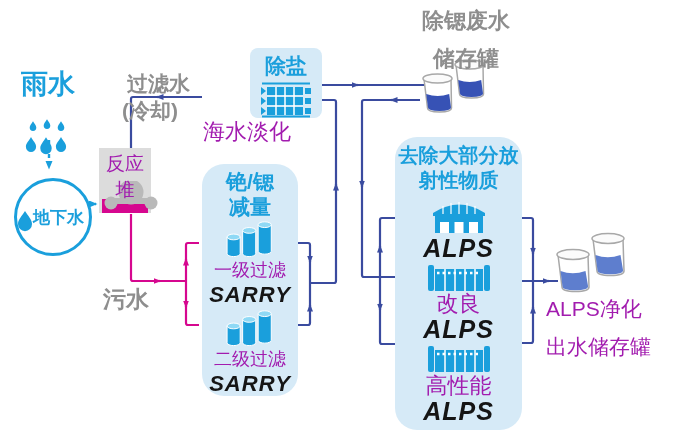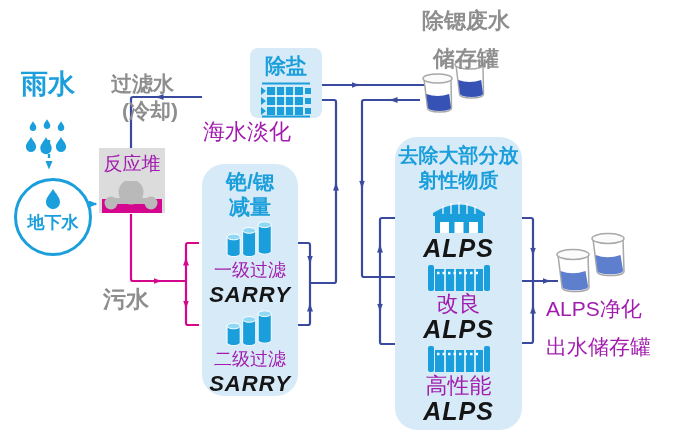--- a/index.html
+++ b/index.html
@@ -10,22 +10,22 @@
   #connectors{position:absolute;left:0;top:0;z-index:1;}
   .panel{position:absolute;background:#D6EAF7;border-radius:22px;z-index:2;
          display:flex;flex-direction:column;align-items:center;}
   .cn-blue{color:#1A9FDC;font-weight:700;}
   .cn-black{color:#a21caf;font-weight:400;}
   .cn-gray{color:#8E8E8E;font-weight:700;}
   .sys{color:#151515;font-weight:700;font-style:italic;letter-spacing:1px;}
   .t-center{text-align:center;}
   .label-col{display:flex;flex-direction:column;align-items:center;z-index:3;gap:12px;}
   #groundwater-circle{left:14px;top:178px;width:72px;height:72px;border:3px solid #1A9FDC;
-     border-radius:50%;background:#fff;z-index:2;display:flex;flex-direction:column;align-items:center;}
-  #reactor{left:99px;top:148px;width:66px;height:65px;background:#DCDCDC;z-index:2;}
+     border-radius:50%;background:#fff;z-index:2;display:flex;flex-direction:row;align-items:center;}
+  #reactor{left:99px;top:148px;width:52px;height:65px;background:#DCDCDC;z-index:2;}
   #reactor .strip{position:absolute;left:3px;right:3px;bottom:0;height:14px;background:#D6078F;}
   #reactor .sphere{position:absolute;left:4px;bottom:2px;z-index:2;}
 </style>
 </head>
 <body>
 
 <div id="canvas">
 
   <svg id="connectors" width="675" height="437" viewBox="0 0 675 437">
     <defs>
@@ -111,21 +111,21 @@
     <div class="cn-black t-center" style="font-size:19px;padding-top:3px;position:relative;z-index:3;">反应堆</div>
     <svg class="sphere" width="57" height="30" viewBox="0 0 57 30">
       <circle cx="28" cy="11" r="12.5" fill="#B9B9B9"></circle>
       <circle cx="8" cy="22" r="6.5" fill="#B9B9B9"></circle>
       <circle cx="48" cy="22" r="6.5" fill="#B9B9B9"></circle>
       <rect x="8" y="17" width="40" height="6" fill="#B9B9B9"></rect>
     </svg>
     <div class="strip"></div>
   </div>
 
-  <div class="abs cn-gray" style="left:111px;top:70px;font-size:21px;z-index:3;">过滤水</div>
+  <div class="abs cn-gray" style="left:127px;top:70px;font-size:21px;z-index:3;">过滤水</div>
   <div class="abs cn-gray" style="left:122px;top:97px;font-size:21px;z-index:3;">(冷却)</div>
   <div class="abs cn-gray" style="left:103px;top:284px;font-size:23px;z-index:3;">污水</div>
 
   <div class="panel" style="left:202px;top:48px;width:72px;height:70px;border-radius:8px;margin-left:48px;">
     <div class="cn-blue" style="font-size:21px;margin-top:4px;">除盐</div>
     <svg width="52" height="36" viewBox="0 0 52 36" style="margin-top:2px;">
       <line x1="2" y1="1.5" x2="50" y2="1.5" stroke="#1A9FDC" stroke-width="2"></line>
       <line x1="2" y1="34.5" x2="50" y2="34.5" stroke="#1A9FDC" stroke-width="2"></line>
       <g>
         <path d="M1 5 l5 4 l-5 4 Z" fill="#1A9FDC"></path>

